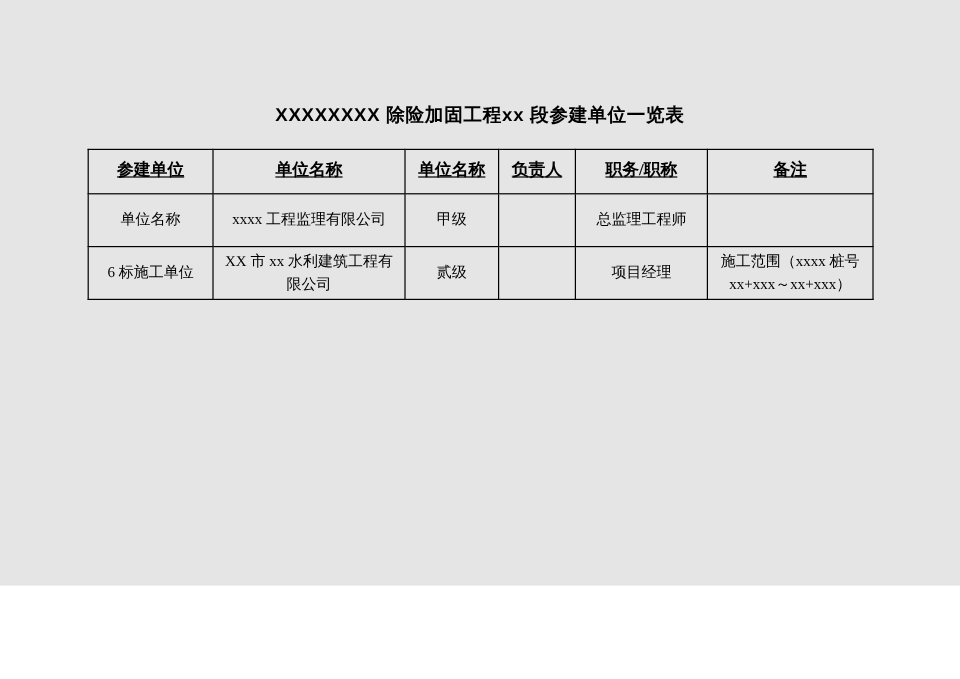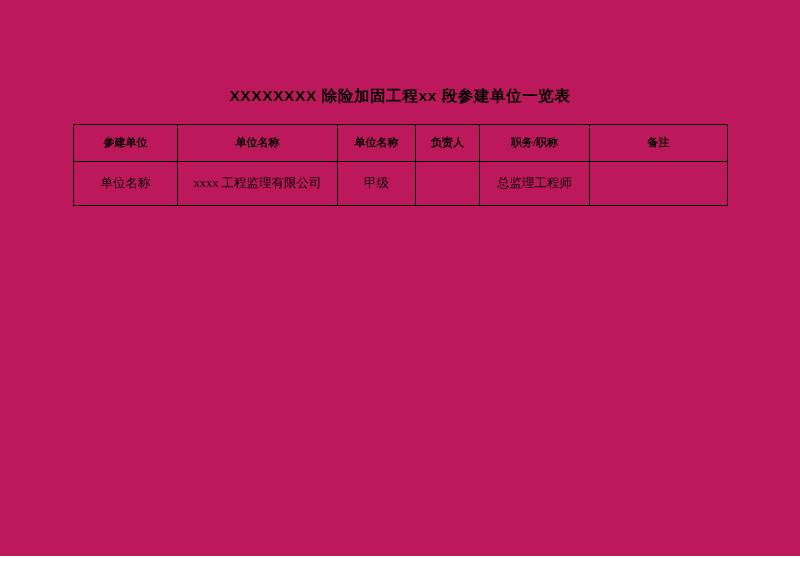--- a/index.html
+++ b/index.html
@@ -13,22 +13,22 @@
     font-family: "Liberation Serif", "DejaVu Serif", serif;
     color: #000000;
     position: relative;
     overflow: hidden;
   }
   .page {
     position: absolute;
     left: 0;
     top: 0;
     width: 800px;
-    height: 556px;
-    background: #be185d;
+    height: 488px;
+    background: #e5e5e5;
   }
   .doc-title {
     position: absolute;
     left: 0;
     top: 86px;
     width: 800px;
     text-align: center;
     font-size: 15.5px;
     font-weight: bold;
     letter-spacing: 0.6px;
@@ -48,21 +48,22 @@
     padding: 0 4px;
     text-align: center;
     vertical-align: middle;
     font-size: 12.5px;
     line-height: 1.45;
     font-weight: normal;
   }
   table.main-table thead th {
     height: 36px;
     font-weight: bold;
-    font-size: 11px;
+    font-size: 14px;
+    text-decoration: underline;
   }
   table.main-table tbody td {
     height: 43px;
   }
   .col-1 { width: 104px; }
   .col-2 { width: 160px; }
   .col-3 { width: 78px; }
   .col-4 { width: 64px; }
   .col-5 { width: 110px; }
   .col-6 { width: 138px; }
@@ -100,16 +101,24 @@
     </thead>
     <tbody>
       <tr>
         <td>单位名称</td>
         <td>xxxx 工程监理有限公司</td>
         <td>甲级</td>
         <td></td>
         <td>总监理工程师</td>
         <td class="note-cell"></td>
       </tr>
+      <tr>
+        <td>6 标施工单位</td>
+        <td>XX 市 xx 水利建筑工程有限公司</td>
+        <td>贰级</td>
+        <td></td>
+        <td>项目经理</td>
+        <td class="note-cell">施工范围（xxxx 桩号xx+xxx～xx+xxx）</td>
+      </tr>
     </tbody>
   </table>
 
 </div>
 
 </body></html>

